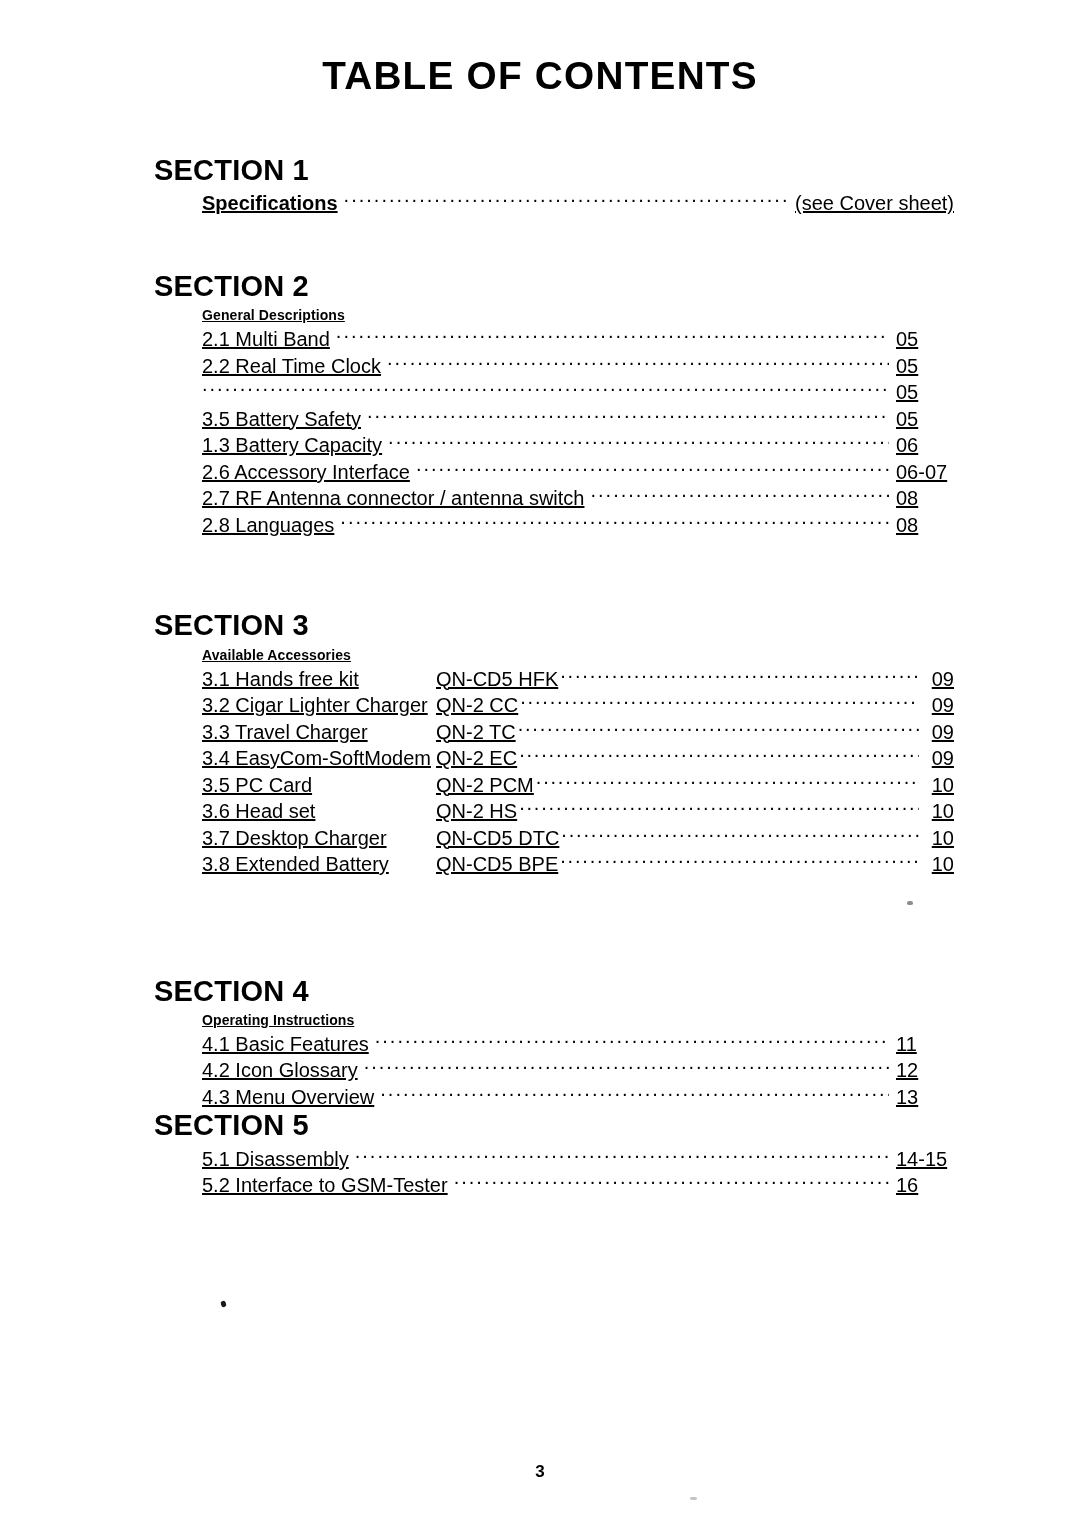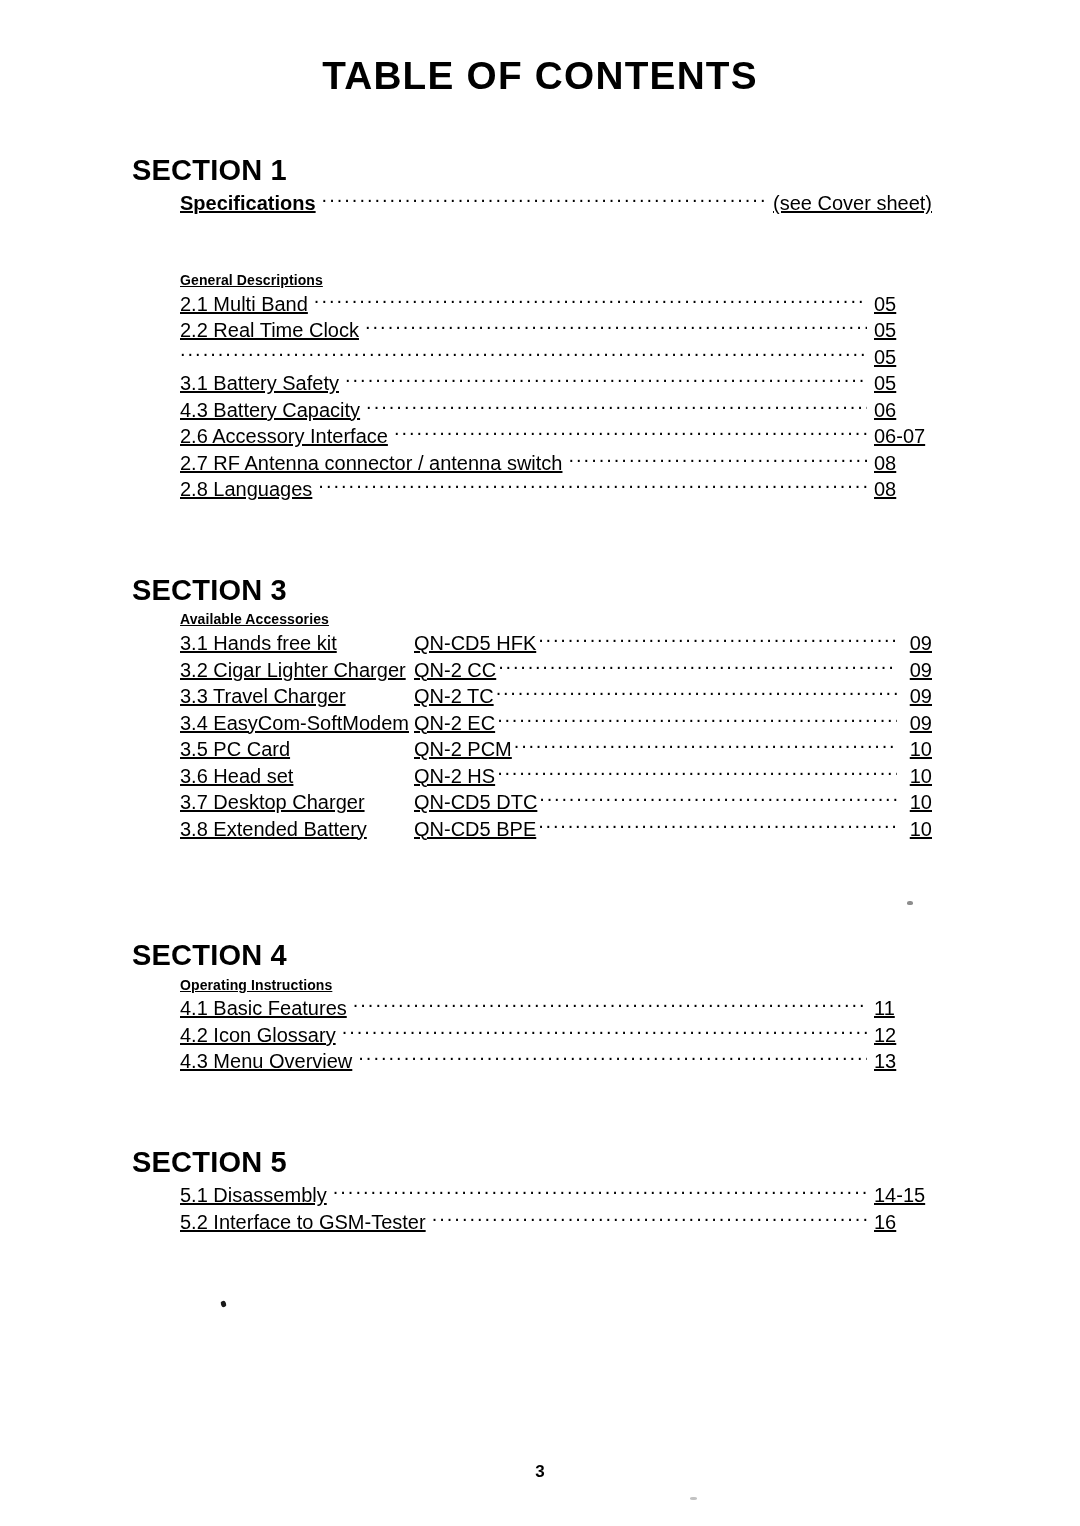--- a/index.html
+++ b/index.html
@@ -32,32 +32,32 @@
     font-weight: bold;
     letter-spacing: 1.2px;
     line-height: 1;
     transform: scaleX(1.02);
   }
 
   
   .content {
     position: absolute;
     top: 155px;
-    left: 132px;
+    left: 154px;
     width: 800px;
   }
 
   .section-block {
     position: relative;
   }
   .section-block.s1 { margin-top: 0px; }
   .section-block.s2 { margin-top: 54px; }
   .section-block.s3 { margin-top: 72px; }
   .section-block.s4 { margin-top: 98px; }
-  .section-block.s5 { margin-top: 72px; }
+  .section-block.s5 { }
 
   .section-heading {
     font-size: 29px;
     font-weight: bold;
     letter-spacing: 0.2px;
     line-height: 1.05;
     margin-bottom: 5px;
     white-space: nowrap;
   }
 
@@ -195,44 +195,45 @@
       <div class="section-body col-pages">
         <div class="toc-row phrase">
           <span class="toc-label bold">Specifications</span>
           <span class="toc-leader"></span>
           <span class="toc-page">(see Cover sheet)</span>
         </div>
       </div>
     </div>
 
     <div class="section-block s2">
+      <div class="section-heading">SECTION 2</div>
       <div class="section-body col-pages">
         <div class="sub-heading">General Descriptions</div>
 
         <div class="toc-row">
           <span class="toc-label">2.1 Multi Band</span>
           <span class="toc-leader"></span>
           <span class="toc-page">05</span>
         </div>
         <div class="toc-row">
           <span class="toc-label">2.2 Real Time Clock</span>
           <span class="toc-leader"></span>
           <span class="toc-page">05</span>
         </div>
         <div class="toc-row">
           <span class="toc-leader"></span>
           <span class="toc-page">05</span>
         </div>
         <div class="toc-row">
-          <span class="toc-label">3.1 Battery Safety</span>
+          <span class="toc-label">3.5 Battery Safety</span>
           <span class="toc-leader"></span>
           <span class="toc-page">05</span>
         </div>
         <div class="toc-row">
-          <span class="toc-label">4.3 Battery Capacity</span>
+          <span class="toc-label">1.3 Battery Capacity</span>
           <span class="toc-leader"></span>
           <span class="toc-page">06</span>
         </div>
         <div class="toc-row">
           <span class="toc-label">2.6 Accessory Interface</span>
           <span class="toc-leader"></span>
           <span class="toc-page">06-07</span>
         </div>
         <div class="toc-row">
           <span class="toc-label">2.7 RF Antenna connector / antenna switch</span>

